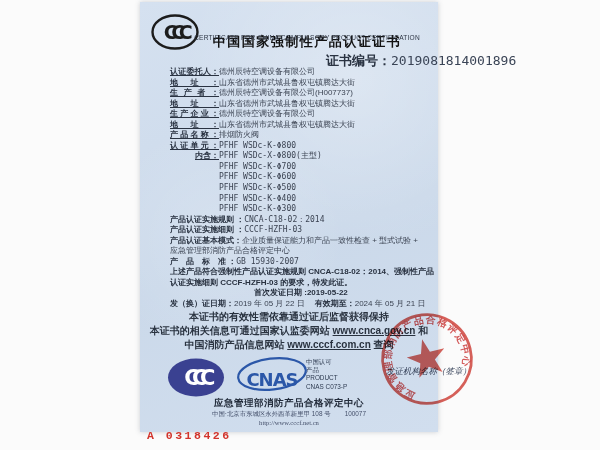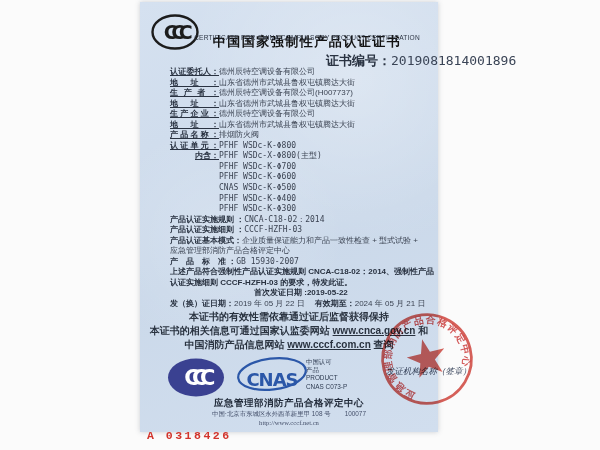--- a/index.html
+++ b/index.html
@@ -76,21 +76,21 @@
       <div class="line"><span class="lbl">生产者：</span><span>德州辰特空调设备有限公司(H007737)</span></div>
       <div class="line"><span class="lbl">地址：</span><span>山东省德州市武城县鲁权屯镇腾达大街</span></div>
       <div class="line"><span class="lbl">生产企业：</span><span>德州辰特空调设备有限公司</span></div>
       <div class="line"><span class="lbl">地址：</span><span>山东省德州市武城县鲁权屯镇腾达大街</span></div>
       <div class="line"><span class="lbl">产品名称：</span><span>排烟防火阀</span></div>
       <div class="line"><span class="lbl">认证单元：</span><span class="mono">PFHF WSDc-K-Φ800</span></div>
       <div class="line"><span class="lbl lbl-r">内含：</span><span class="mono">PFHF WSDc-X-Φ800(主型)</span></div>
 
       <div class="line model mono">PFHF WSDc-K-Φ700</div>
       <div class="line model mono">PFHF WSDc-K-Φ600</div>
-      <div class="line model mono">CNAS WSDc-K-Φ500</div>
+      <div class="line model mono">PFHF WSDc-K-Φ500</div>
       <div class="line model mono">PFHF WSDc-K-Φ400</div>
       <div class="line model mono">PFHF WSDc-K-Φ300</div>
 
       <div class="line"><span class="rlbl">产品认证实施规则 ：</span><span class="mono">CNCA-C18-02：2014</span></div>
       <div class="line"><span class="rlbl">产品认证实施细则 ：</span><span class="mono">CCCF-HZFH-03</span></div>
       <div class="line"><span class="rlbl">产品认证基本模式：</span><span>企业质量保证能力和产品一致性检查 + 型式试验 +</span></div>
       <div class="line"><span>应急管理部消防产品合格评定中心</span></div>
       <div class="line"><span class="rlbl">产　品　标　准 ：</span><span class="mono">GB 15930-2007</span></div>
 
       <div class="line bold-line">上述产品符合强制性产品认证实施规则 CNCA-C18-02：2014、强制性产品</div>

